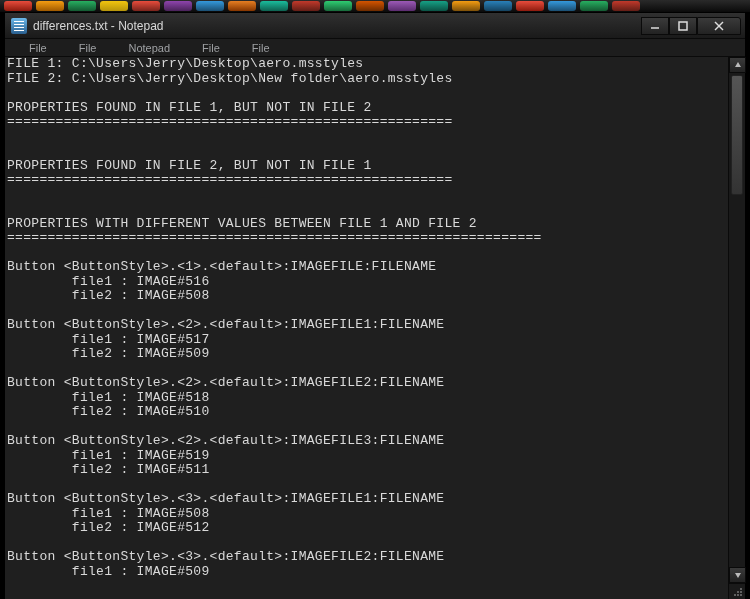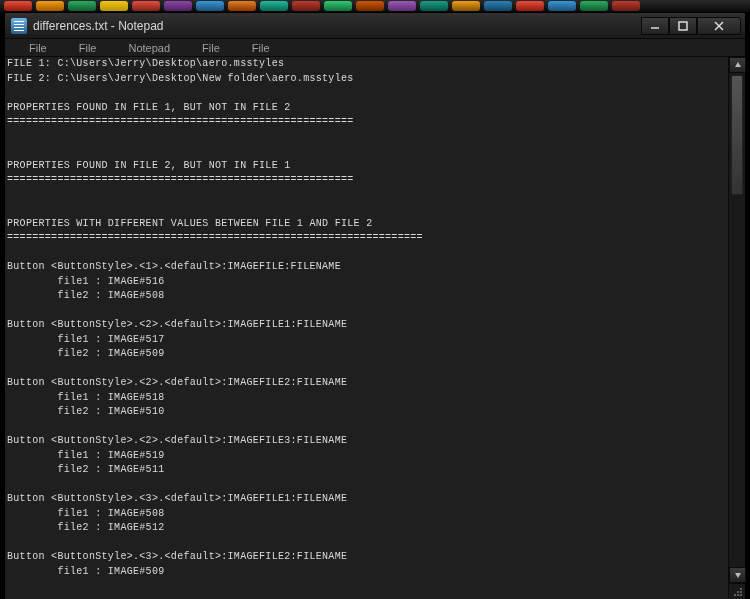--- a/index.html
+++ b/index.html
@@ -33,21 +33,21 @@
   .winbtn.close{width:44px; border-top-right-radius:3px;}
   .winbtn svg{width:10px;height:10px;stroke:#ddd;stroke-width:1.5;fill:none;}
   .winbtn.max svg rect{fill:none;}
 
   .menubar { height:18px; background:#1d1d1d; border-bottom:1px solid #0a0a0a;
              display:flex; align-items:center; padding:0 16px; gap:16px; }
   .menuitem { color:#9ea0a3; font-size:11px; padding:2px 8px; cursor:pointer; }
 
   .editor { flex:1; position:relative; background:#1f1f1f; }
   .editor-inner { position:absolute; inset:0 18px 0 0; overflow:hidden; }
-  pre { color:#d9d9d9; font-family:"Courier New",monospace; font-size:10px;
+  pre { color:#d9d9d9; font-family:"Courier New",monospace; font-size:13px;
         line-height:14.5px; padding:0 2px; white-space:pre; letter-spacing:0.3px; }
   .scrollbar-v { position:absolute; right:0; top:0; bottom:16px; width:17px;
                  background:#1a1a1a; border-left:1px solid #0a0a0a; }
   .sb-arrow { width:17px;height:16px;background:linear-gradient(#3a3a3a,#222);
               border:1px solid #0a0a0a;display:flex;align-items:center;justify-content:center;cursor:pointer;}
   .sb-arrow svg{width:8px;height:8px;fill:#bbb;}
   .sb-arrow.dn{position:absolute;bottom:0;}
   .sb-thumb{position:absolute;left:2px;right:2px;top:18px;height:120px;
             background:linear-gradient(#555,#333);border:1px solid #222;border-radius:2px;cursor:pointer;}
   .scrollbar-h { position:absolute; right:0; bottom:0; left:auto; width:17px;height:16px;

